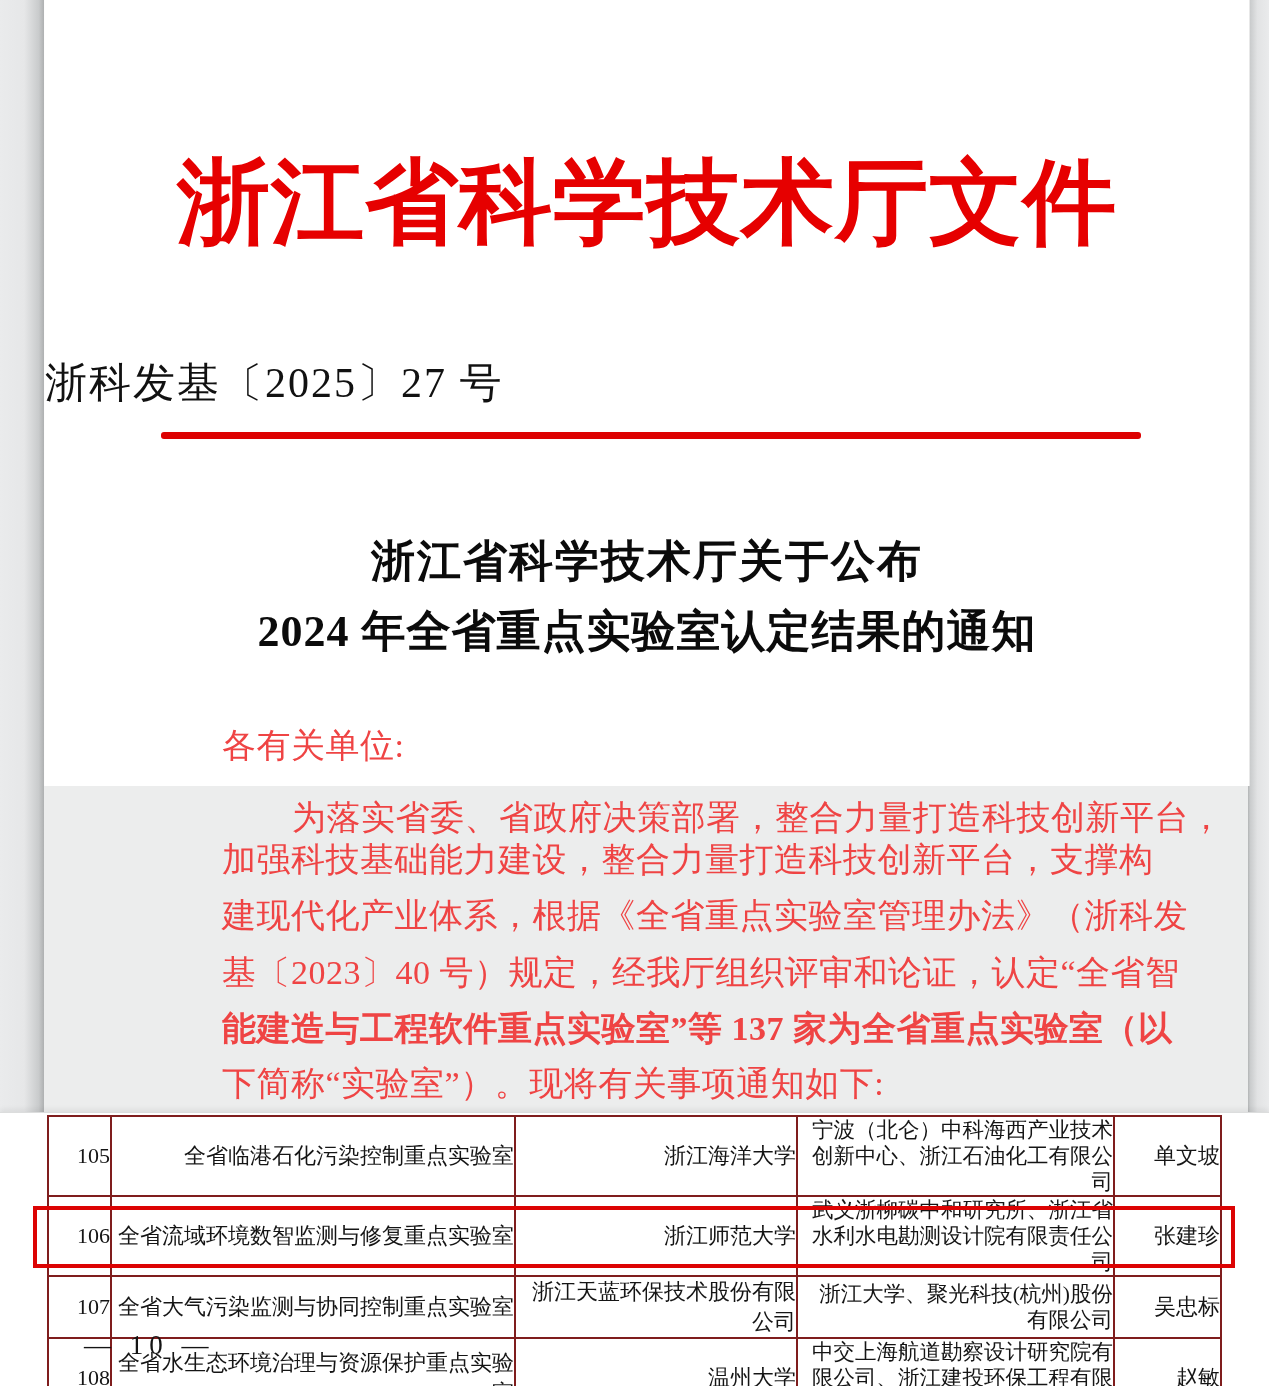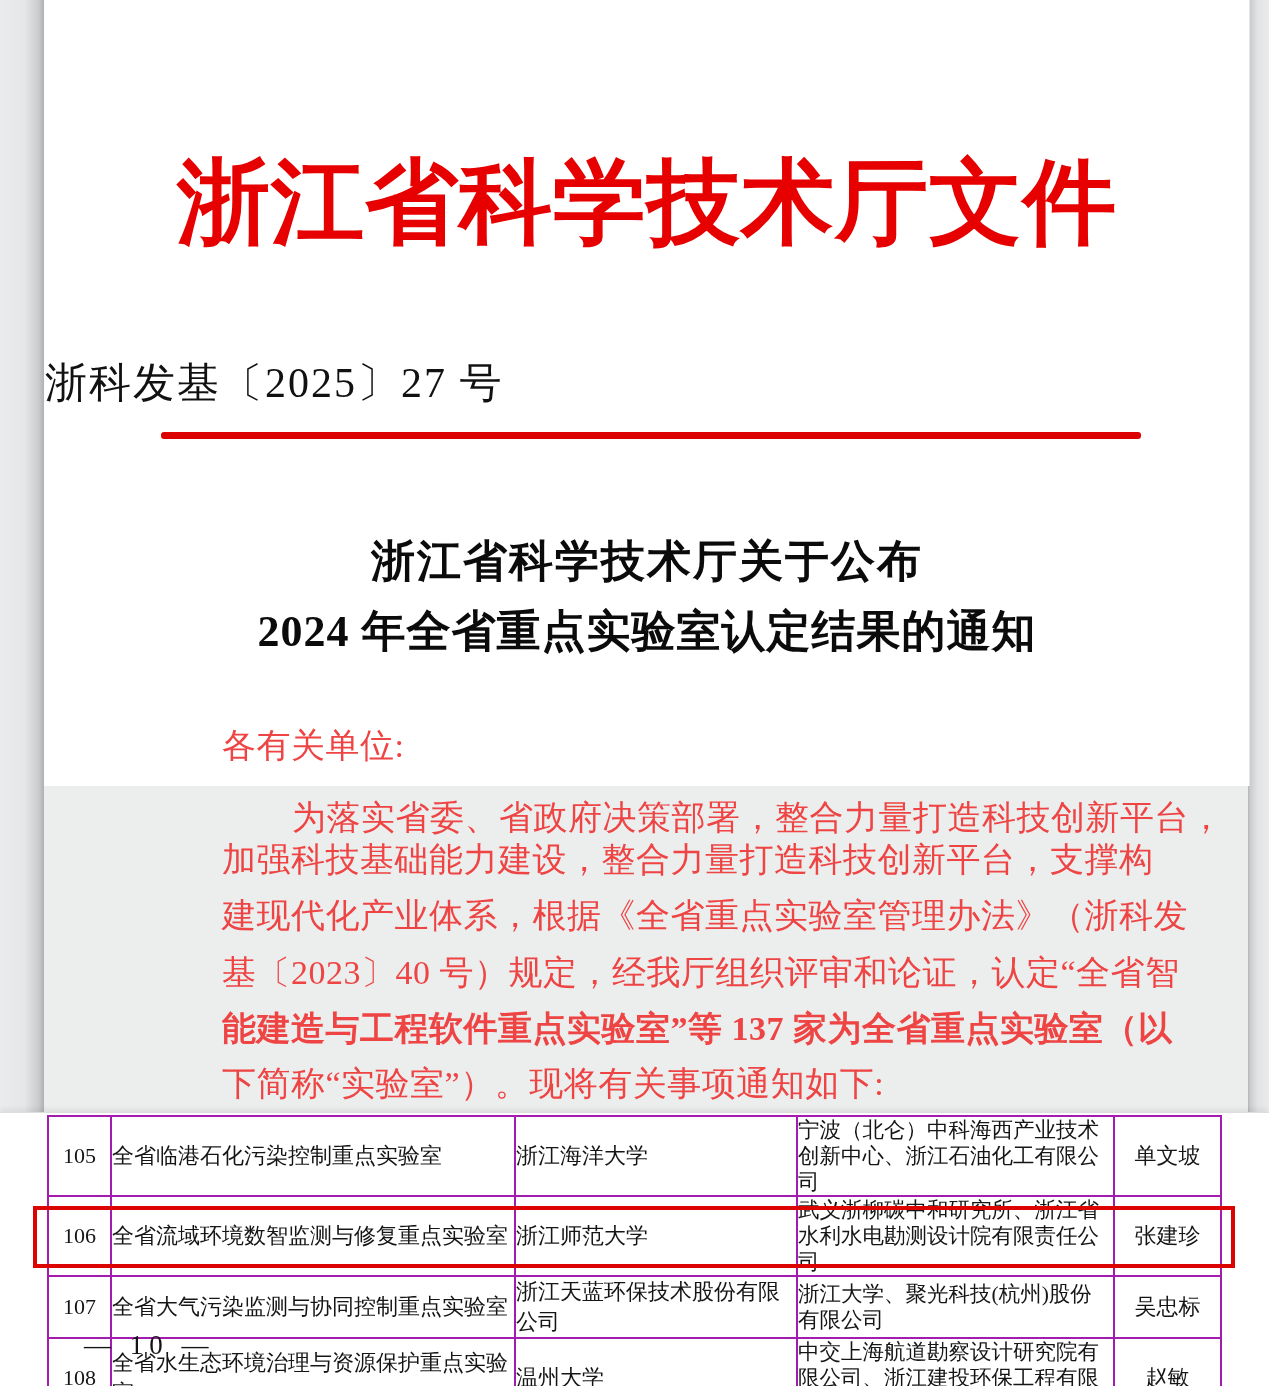--- a/index.html
+++ b/index.html
@@ -78,24 +78,25 @@
     box-shadow:0 -3px 5px rgba(0,0,0,0.06);
   }
   table.results{
     position:absolute;left:47px;top:1115px;
     border-collapse:collapse;
     table-layout:fixed;
     font-family:"Liberation Serif","DejaVu Serif",serif;
     font-size:22px;color:#151515;
   }
   table.results td{
-    border:2px solid #a21caf;
+    border:2px solid #7f1d1d;
     vertical-align:middle;
     padding:0;
     overflow:hidden;
+    text-align:right;
   }
   td.c-no{width:61px;text-align:center;}
   td.c-lab{width:402px;padding-left:16px;}
   td.c-inst{width:280px;padding-left:14px;}
   td.c-part{width:315px;padding:2px 6px 2px 12px;font-size:21.5px;line-height:26px;}
   td.c-dir{width:105px;text-align:center;}
   tr.r0{height:49px;}
   tr.r1{height:48px;}
   tr.r2{height:54px;padding-left:20px;}
   tr.r3{height:49px;}

